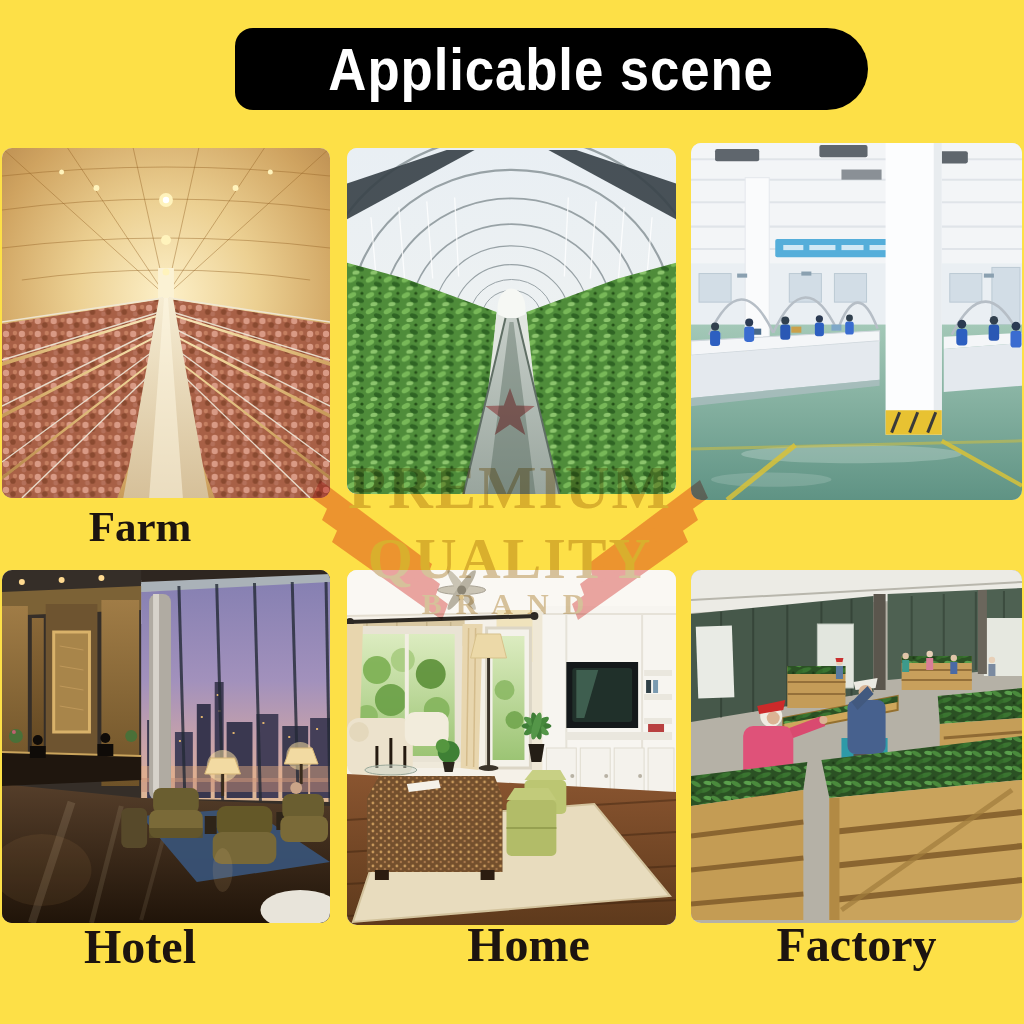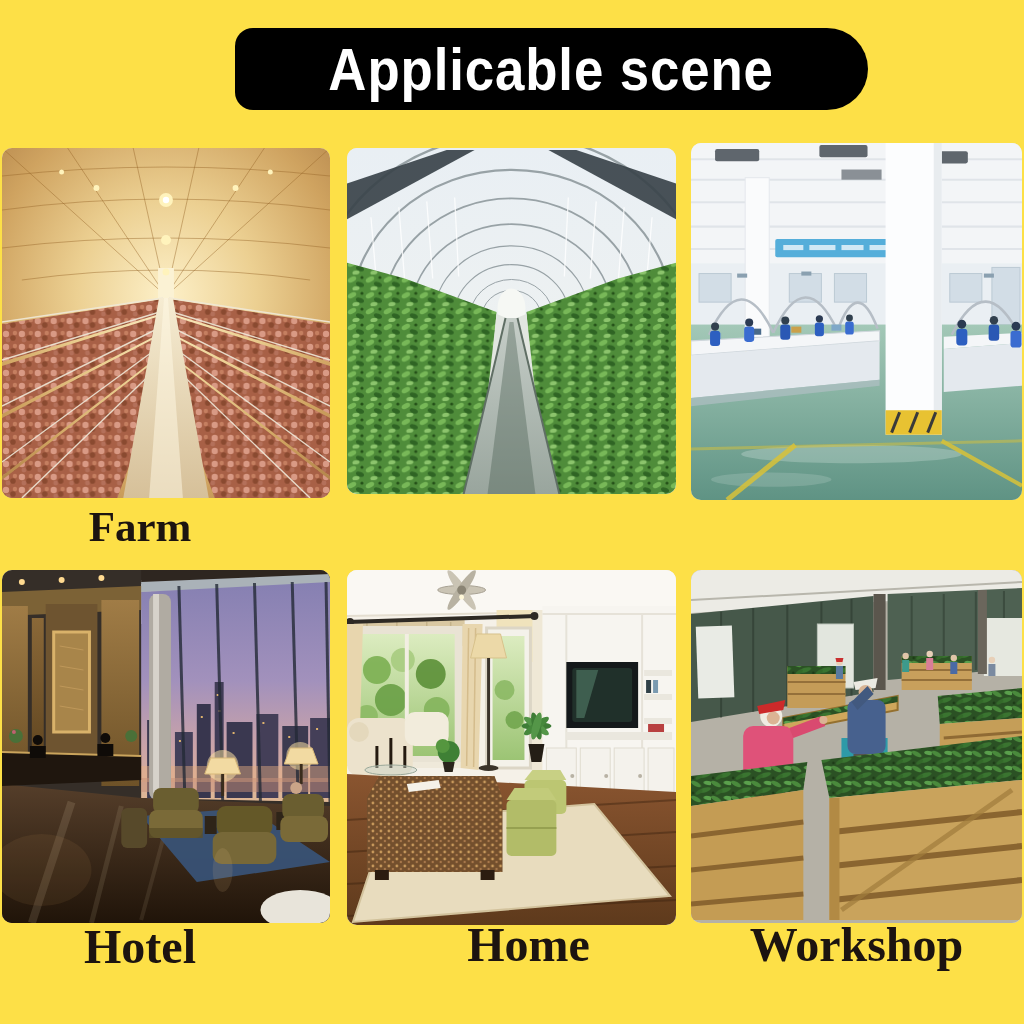--- a/index.html
+++ b/index.html
@@ -655,16 +655,34 @@
         <path d="M0,266 L112,252"></path>
           <path d="M0,300 L112,288"></path>
           <path d="M0,334 L112,324"></path>
       </g>
     </svg>
   </div>
 
   <div class="caption r1c" id="c-farm">Farm</div>
   <div class="caption r2c" id="c-hotel">Hotel</div>
   <div class="caption r2c" id="c-home">Home</div>
-  <div class="caption r2c" id="c-workshop">Workshop</div>
-
+  <div class="caption r2c" id="c-workshop">Factory</div>
+
+  <div class="watermark">
+    <svg viewBox="0 0 420 250" width="420" height="250">
+      <polygon points="210,8 216.2,25.5 234.7,26 220,37.2 225.3,55 210,44.5 194.7,55 200,37.2 185.3,26 203.8,25.5" fill="#db8a8c"></polygon>
+      <g fill="#eda2a0">
+        <path d="M20,100 L132,184 L126,200 L12,118 Z"></path>
+        <path d="M30,122 L140,204 L134,220 L22,140 Z"></path>
+        <path d="M40,144 L148,224 L142,240 L32,162 Z"></path>
+      </g>
+      <g transform="translate(420,0) scale(-1,1)" fill="#eda2a0">
+        <path d="M20,100 L132,184 L126,200 L12,118 Z"></path>
+        <path d="M30,122 L140,204 L134,220 L22,140 Z"></path>
+        <path d="M40,144 L148,224 L142,240 L32,162 Z"></path>
+      </g>
+      <text x="210" y="128" text-anchor="middle" font-family="Liberation Serif, DejaVu Serif, serif" font-weight="bold" font-size="62" letter-spacing="2" fill="#d8c29a">PREMIUM</text>
+      <text x="210" y="198" text-anchor="middle" font-family="Liberation Serif, DejaVu Serif, serif" font-weight="bold" font-size="58" letter-spacing="2" fill="#d8c29a">QUALITY</text>
+      <text x="210" y="234" text-anchor="middle" font-family="Liberation Serif, DejaVu Serif, serif" font-weight="bold" font-size="30" letter-spacing="14" fill="#d8c29a">BRAND</text>
+    </svg>
+  </div>
 
 </div>
 
 </body></html>

